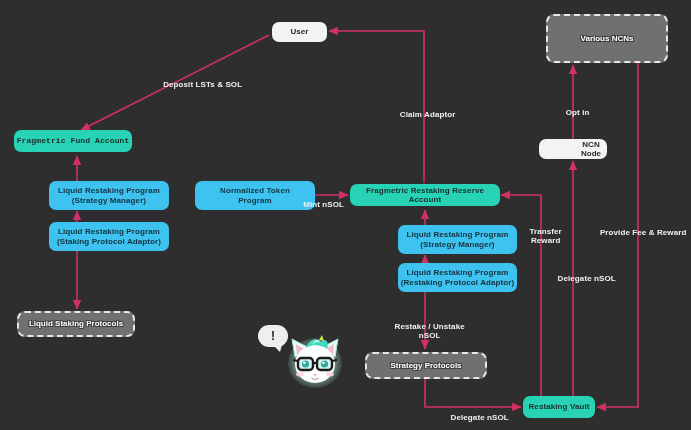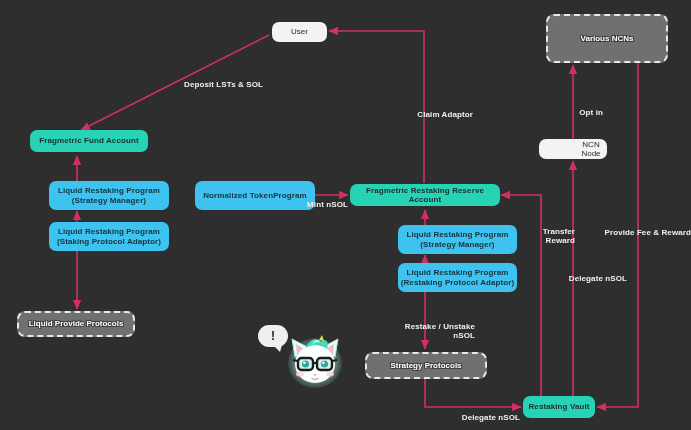--- a/index.html
+++ b/index.html
@@ -6,27 +6,27 @@
   body{width:691px;height:430px;overflow:hidden;font-family:"Liberation Sans",sans-serif;}
   #stage{position:relative;width:691px;height:430px;background:#2e2e2e;}
   svg#wires{position:absolute;left:0;top:0;width:691px;height:430px;}
 
   .node{position:absolute;box-sizing:border-box;display:flex;align-items:center;
         justify-content:center;text-align:center;line-height:1.15;}
   .node span{display:block;}
 
   .teal{background:#27d3b4;color:#1c2e2c;border-radius:7px;font-size:8px;font-weight:700;letter-spacing:.1px;}
   .blue{background:#3ec2ef;color:#15343f;border-radius:7px;font-size:8px;font-weight:700;letter-spacing:.1px;margin-left:32px;}
-  .white{background:#f3f3f3;color:#2a2a2a;border-radius:7px;font-size:8px;font-weight:400;}
+  .white{background:#f3f3f3;color:#2a2a2a;border-radius:7px;font-size:8px;font-weight:700;}
   .dashed{background:#707070;color:#ffffff;border:2px dashed #e8e8e8;border-radius:8px;
           font-size:8px;font-weight:700;
           text-shadow:-1px -1px 0 #3a3a3a,1px -1px 0 #3a3a3a,-1px 1px 0 #3a3a3a,1px 1px 0 #3a3a3a;}
 
   .edge-label{position:absolute;color:#f0f0f0;font-size:8px;font-weight:700;
-              text-align:right;line-height:1.2;white-space:pre;letter-spacing:.1px;}
+              text-align:center;line-height:1.2;white-space:pre;letter-spacing:.1px;}
 
   .bubble{position:absolute;background:#efefef;border-radius:14px;color:#222;
           font-size:12px;font-weight:700;display:flex;align-items:center;justify-content:center;}
   .bubble:after{content:"";position:absolute;right:6px;bottom:-5px;width:0;height:0;
        border-left:7px solid transparent;border-right:2px solid transparent;border-top:7px solid #efefef;}
   .mascot{position:absolute;}
 </style>
 </head>
 <body>
 
@@ -69,41 +69,41 @@
       <path d="M573,139 L573,65"></path>
 
       <path d="M638,62 L638,407 L597,407"></path>
     </g>
   </svg>
 
   <div class="node white" style="left:272px;top:22px;width:55px;height:20px;">
     <span>User</span>
   </div>
 
-  <div class="node teal" style="left:30px;top:130px;width:118px;height:22px;">
+  <div class="node teal" style="left:14px;top:130px;width:118px;height:22px;font-family:Liberation Mono, monospace;">
     <span>Fragmetric Fund Account</span>
   </div>
 
   <div class="node blue" style="left:17px;top:181px;width:120px;height:29px;flex-direction:column;">
     <span>Liquid Restaking Program</span>
     <span>(Strategy Manager)</span>
   </div>
 
   <div class="node blue" style="left:17px;top:222px;width:120px;height:29px;flex-direction:column;">
     <span>Liquid Restaking Program</span>
     <span>(Staking Protocol  Adaptor)</span>
   </div>
 
-  <div class="node blue" style="left:163px;top:181px;width:120px;height:29px;flex-direction:row;">
+  <div class="node blue" style="left:163px;top:181px;width:120px;height:29px;flex-direction:column;">
     <span>Normalized Token</span>
     <span>Program</span>
   </div>
 
   <div class="node dashed" style="left:17px;top:311px;width:118px;height:26px;">
-    <span>Liquid  Provide Protocols</span>
+    <span>Liquid  Staking Protocols</span>
   </div>
 
   <div class="node teal" style="left:350px;top:184px;width:150px;height:22px;">
     <span>Fragmetric Restaking Reserve Account</span>
   </div>
 
   <div class="node blue" style="left:366px;top:225px;width:119px;height:29px;flex-direction:column;">
     <span>Liquid Restaking Program</span>
     <span>(Strategy Manager)</span>
   </div>

